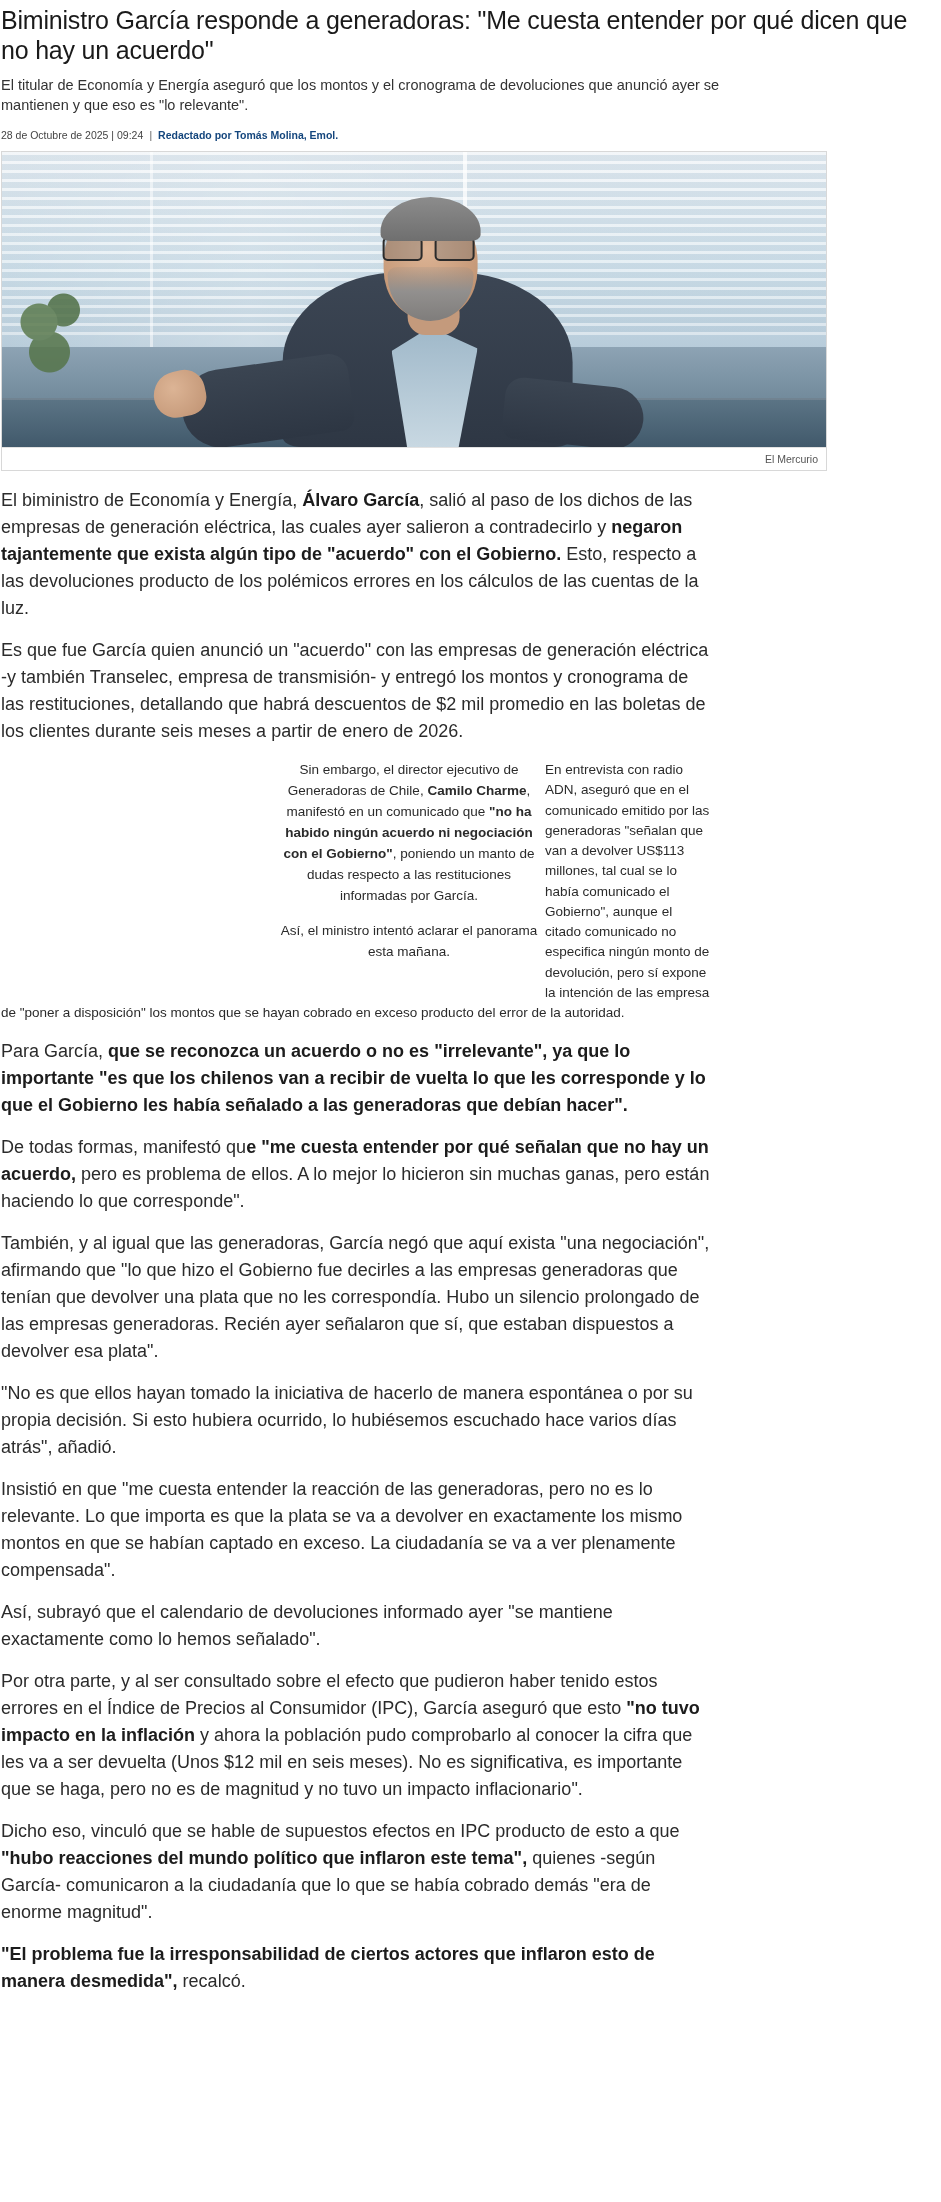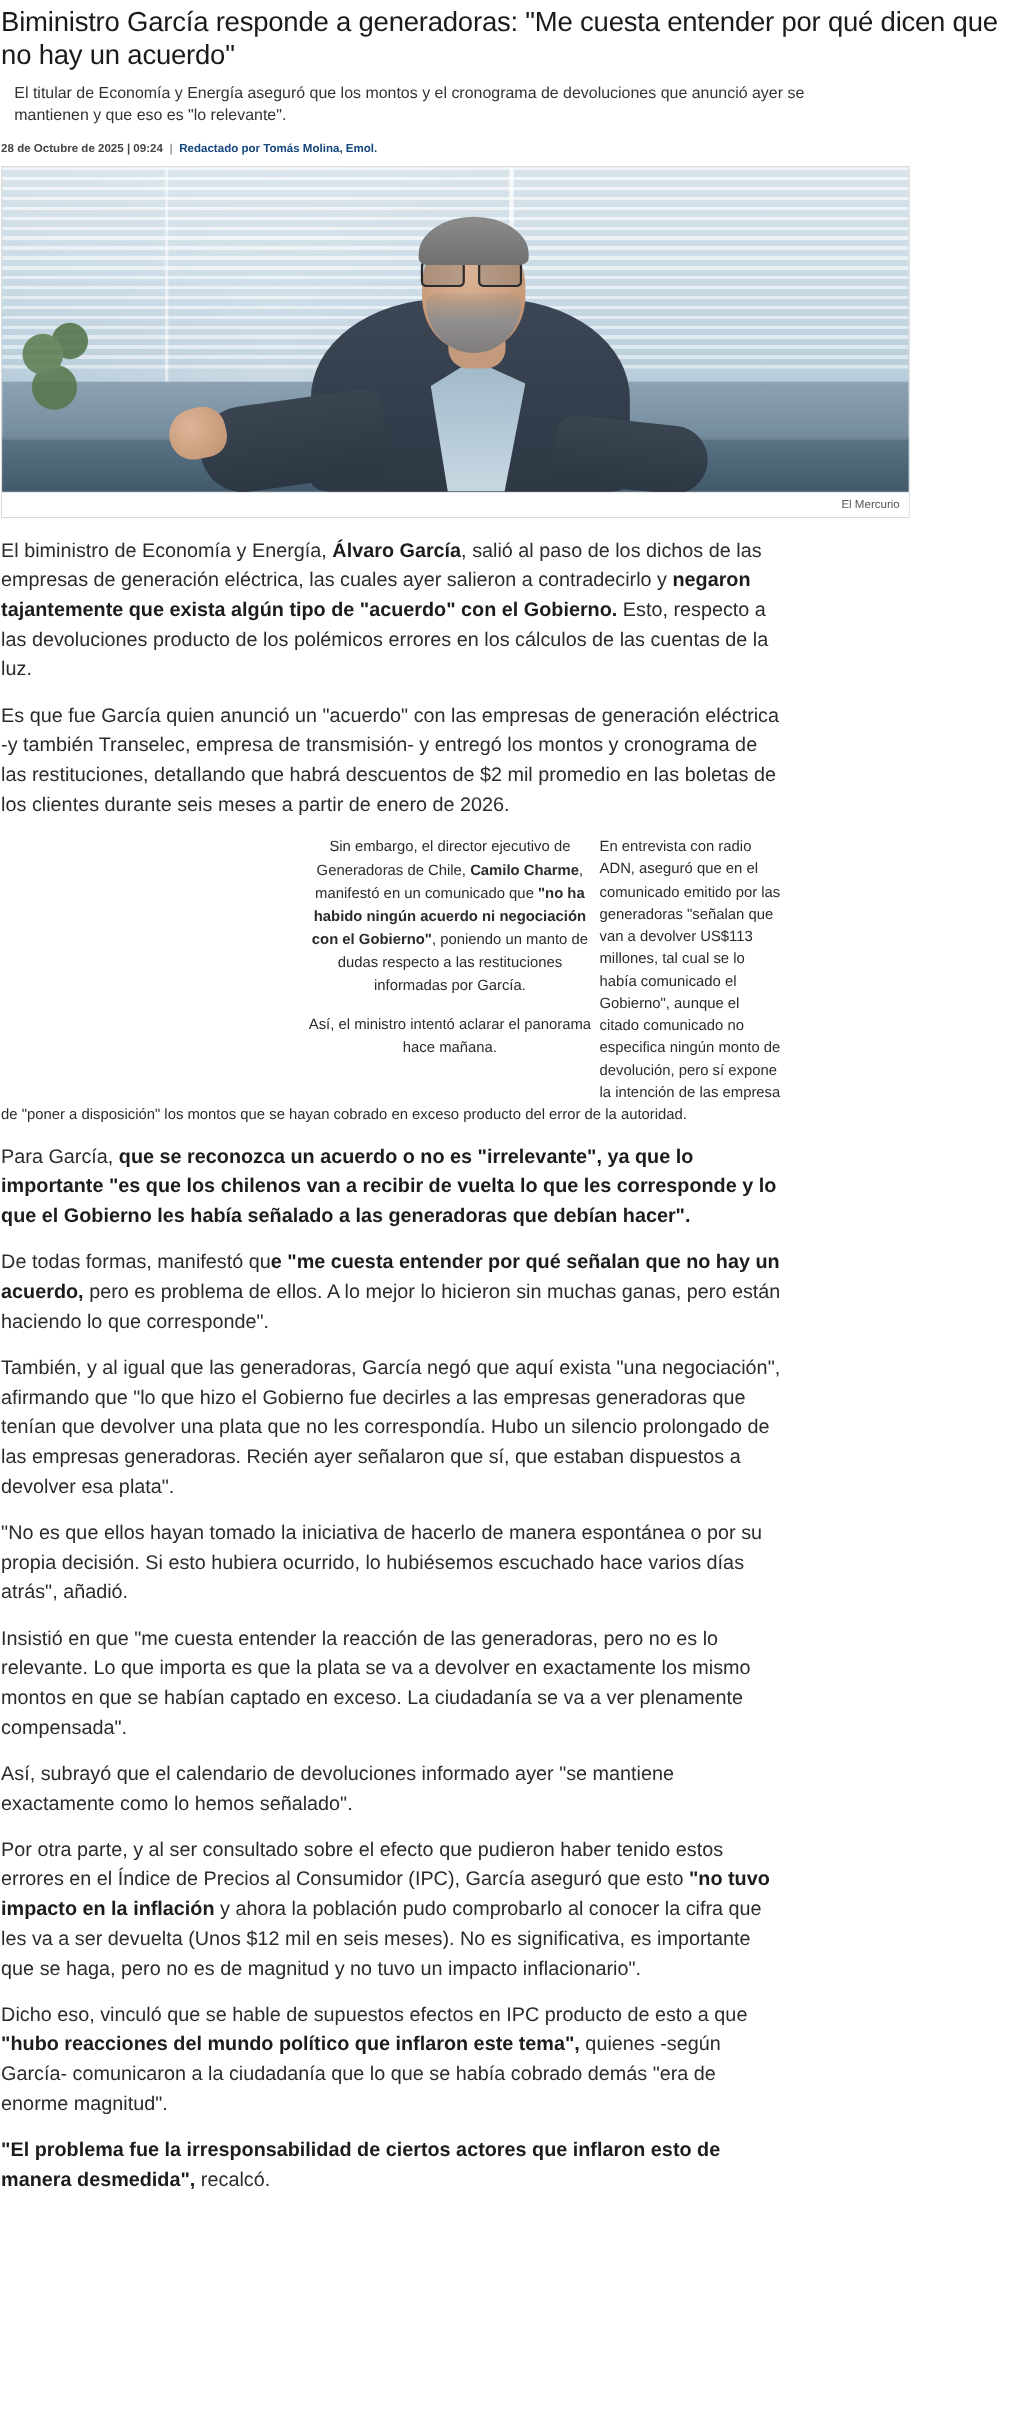--- a/index.html
+++ b/index.html
@@ -23,31 +23,31 @@
     line-height: 1.18;
     font-weight: normal;
     color: #1a1a1a;
     margin: 2px 0 10px 0;
     letter-spacing: -0.2px;
   }
   .subhead {
     font-size: 14.5px;
     line-height: 1.38;
     color: #333333;
-    margin: 0 0 14px 12px;
+    margin: 0 0 14px 0;
     max-width: 720px;
   }
   .byline {
     font-size: 10.5px;
     color: #555555;
     margin: 0 0 10px 0;
     font-weight: bold;
   }
   .byline .date {
-    font-weight: bold;
+    font-weight: normal;
     color: #444;
   }
   .byline .sep {
     color: #999;
     margin: 0 3px;
   }
   .byline .author {
     color: #14467d;
     font-weight: bold;
   }
@@ -322,21 +322,21 @@
       <span>El biministro de Economía y Energía, </span><b>Álvaro García</b><span>, salió al paso de los dichos de las empresas de generación eléctrica, las cuales ayer salieron a contradecirlo y </span><b>negaron tajantemente que exista algún tipo de "acuerdo" con el Gobierno.</b><span> Esto, respecto a las devoluciones producto de los polémicos errores en los cálculos de las cuentas de la luz.</span>
     </p>
 
     <p class="body">Es que fue García quien anunció un "acuerdo" con las empresas de generación eléctrica -y también Transelec, empresa de transmisión- y entregó los montos y cronograma de las restituciones, detallando que habrá descuentos de $2 mil promedio en las boletas de los clientes durante seis meses a partir de enero de 2026.</p>
 
     <div class="pull-wrap">
       <div class="pull">
         <p>
           <span>Sin embargo, el director ejecutivo de Generadoras de Chile, </span><b>Camilo Charme</b><span>, manifestó en un comunicado que </span><b>"no ha habido ningún acuerdo ni negociación con el Gobierno"</b><span>, poniendo un manto de dudas respecto a las restituciones informadas por García.</span>
         </p>
-        <p>Así, el ministro intentó aclarar el panorama hace mañana.</p>
+        <p>Así, el ministro intentó aclarar el panorama esta mañana.</p>
       </div>
       <p class="flowed">En entrevista con radio ADN, aseguró que en el comunicado emitido por las generadoras "señalan que van a devolver US$113 millones, tal cual se lo había comunicado el Gobierno", aunque el citado comunicado no especifica ningún monto de devolución, pero sí expone la intención de las empresa de "poner a disposición" los montos que se hayan cobrado en exceso producto del error de la autoridad.</p>
     </div>
 
     <div class="clear"></div>
 
     <p class="body">
       <span>Para García, </span><b>que se reconozca un acuerdo o no es "irrelevante", ya que lo importante "es que los chilenos van a recibir de vuelta lo que les corresponde y lo que el Gobierno les había señalado a las generadoras que debían hacer".</b>
     </p>
 

